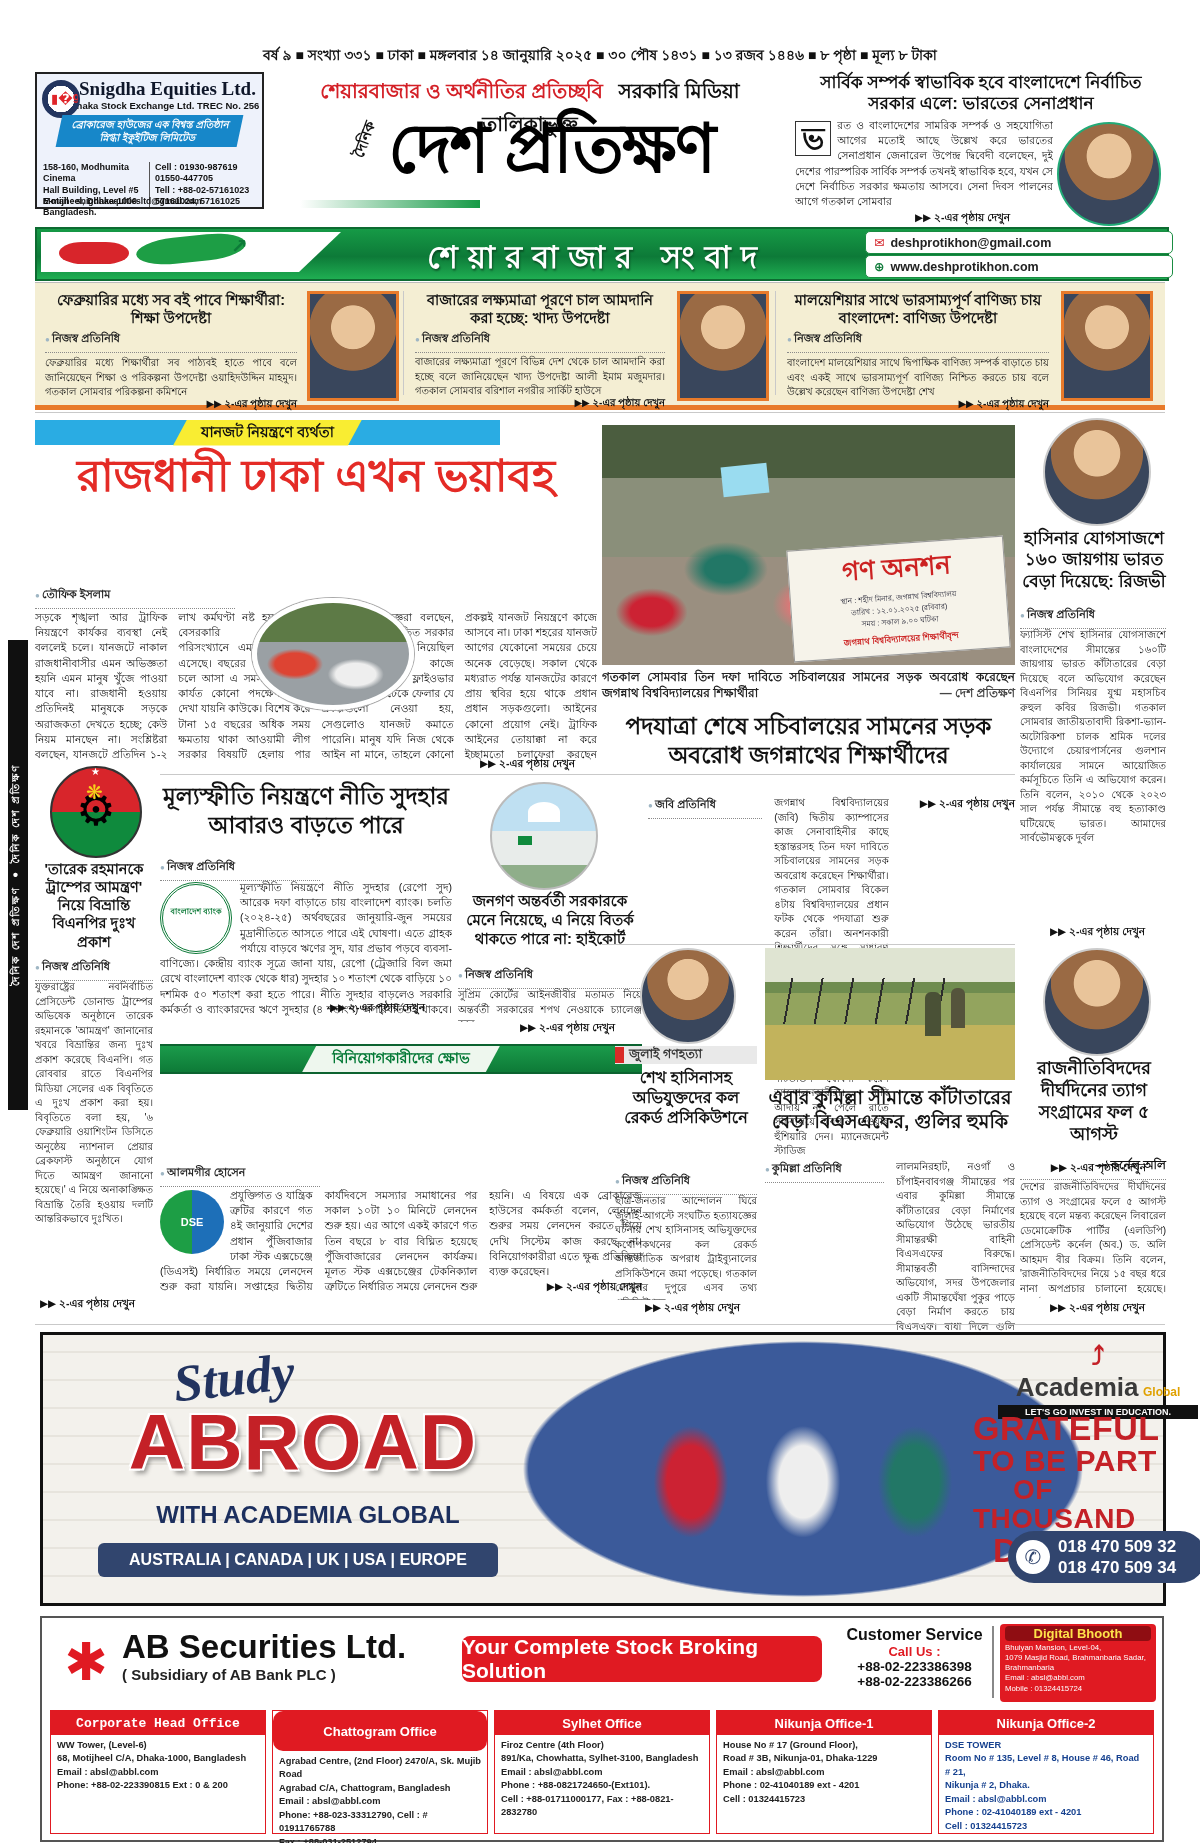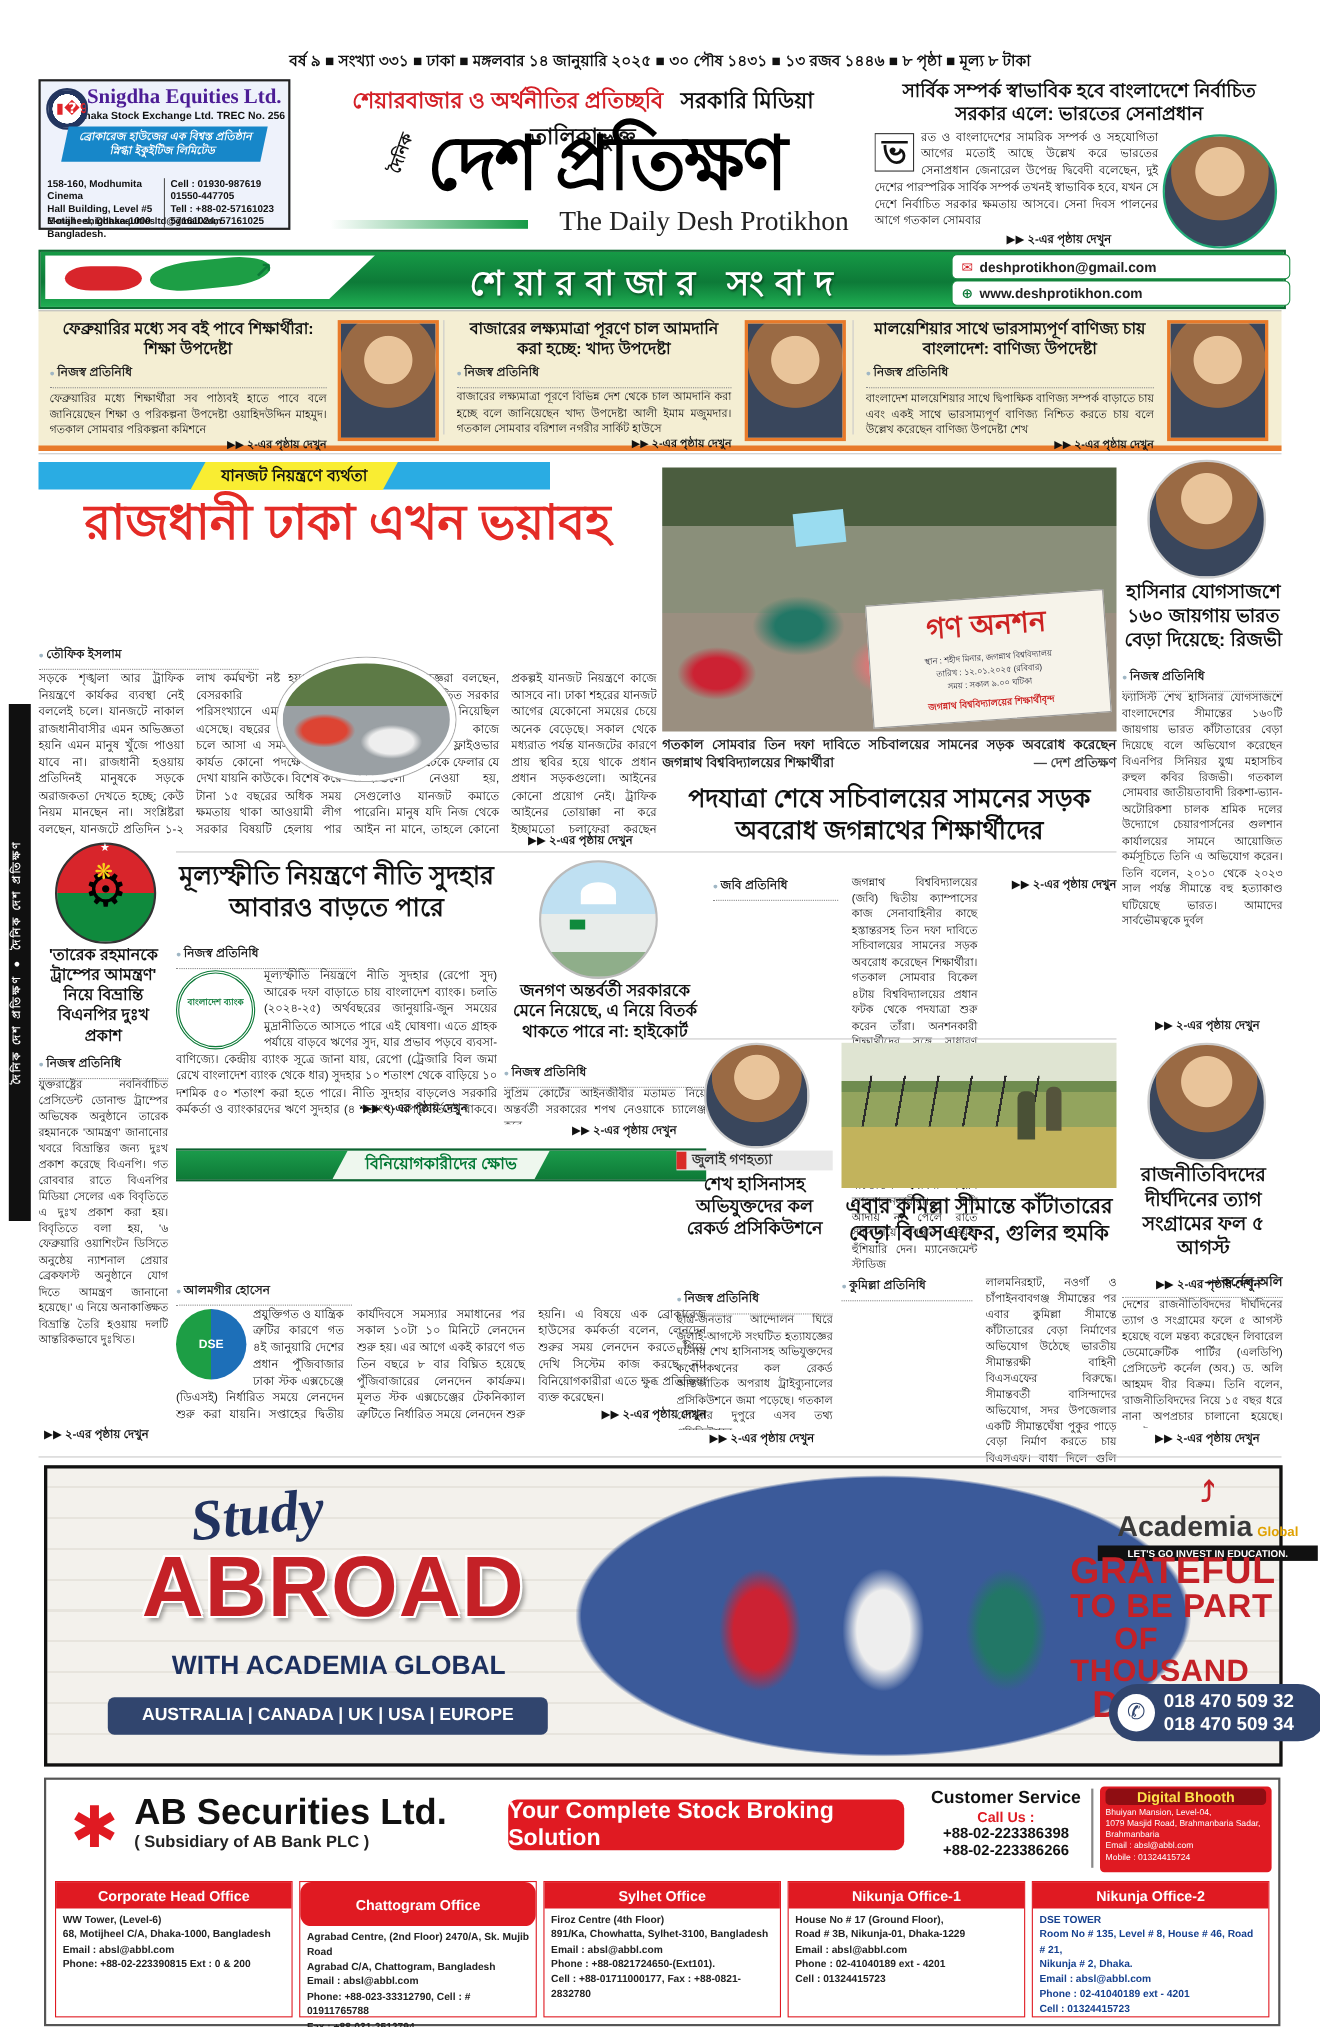--- a/index.html
+++ b/index.html
@@ -10,21 +10,21 @@
   .hl{font-weight:bold;color:#121212;text-align:center;line-height:1.25}
   .body-txt{font-size:10.5px;line-height:1.45;text-align:justify;overflow:hidden}
   .byline{font-size:11px;font-weight:bold;color:#222;border-bottom:1px dotted #8a8a8a;padding-bottom:3px}
   .byline::before{content:"● ";color:#9fb6c4;font-size:8px}
   .more{font-weight:bold;font-size:10.5px;text-align:right;color:#111}
   .circ{border-radius:50%}
   .rule{background:#c9c9c9}
   .dot-rule{border-bottom:1px dotted #8a8a8a}
   
   .snig{border:2px solid #222;background:#eef2fb;font-size:9px}
-  .snig-title{color:#4c1d95;font-family:"Liberation Serif","DejaVu Serif",serif;font-weight:bold;font-size:19px;text-align:center}
+  .snig-title{color:#0f172a;font-family:"Liberation Serif","DejaVu Serif",serif;font-weight:bold;font-size:19px;text-align:center}
   .snig-sub{font-size:9.5px;text-align:center;font-weight:bold}
   .snig-band{background:#1787c9;color:#fff;font-weight:bold;font-size:10px;text-align:center;
              transform:skew(-12deg);padding:3px 6px;line-height:1.3}
   .logo-bn{font-weight:bold;color:#000;letter-spacing:-2px}
   .green-banner{background:linear-gradient(180deg,#169a46 0%,#0d7a38 55%,#1fae52 100%);border:2px solid #0d6b31}
   .pill{background:#fff;border:1.5px solid #1a8c42;border-radius:5px;font-size:12.5px;font-weight:bold;
         display:flex;align-items:center;padding:0 8px;gap:6px;color:#222}
   .briefs{background:#f4eed3;border-bottom:5px solid #e87a2a;border-top:1px solid #bbb}
   .brief-photo{border:3px solid #e87a2a;background:#d8cfc2}
   .kicker-blue{background:#2aace3;display:flex;align-items:center;justify-content:center}
@@ -106,21 +106,20 @@
 
   <div class="ab ctr" style="left:270px;top:76px;width:520px;font-size:20px;font-weight:bold;">
     <span style="color:#d42027;">শেয়ারবাজার ও অর্থনীতির প্রতিচ্ছবি</span>
     <span style="color:#111;margin-left:10px;">সরকারি মিডিয়া তালিকাভুক্ত</span>
   </div>
   <div class="ab" style="left:270px;top:96px;width:520px;height:92px;text-align:center;">
     <span style="display:inline-block;transform:rotate(-70deg);font-size:15px;font-weight:bold;vertical-align:28px;">দৈনিক</span>
     <span class="logo-bn" style="font-size:68px;">দেশ প্রতিক্ষণ</span>
   </div>
   <div class="ab" style="left:300px;top:200px;width:180px;height:8px;background:linear-gradient(90deg,rgba(22,154,70,0),#169a46);"></div>
-  <div class="ab" style="left:480px;top:188px;width:320px;text-align:center;font-family:'Liberation Serif','DejaVu Serif',serif;font-size:25px;color:#222;">The Daily Desh Protikhon</div>
 
   <div class="ab" style="left:795px;top:72px;width:372px;height:152px;">
     <div class="hl" style="font-size:17px;">সার্বিক সম্পর্ক স্বাভাবিক হবে বাংলাদেশে নির্বাচিত সরকার এলে: ভারতের সেনাপ্রধান</div>
     <div class="ab circ face" style="right:6px;top:50px;width:100px;height:100px;border:2px solid #2a7;"></div>
     <div class="ab body-txt" style="left:0;top:46px;width:258px;height:106px;">
       <span class="dropcap">ভ</span><span>রত ও বাংলাদেশের সামরিক সম্পর্ক ও সহযোগিতা আগের মতোই আছে উল্লেখ করে ভারতের সেনাপ্রধান জেনারেল উপেন্দ্র দ্বিবেদী বলেছেন, দুই দেশের পারস্পরিক সার্বিক সম্পর্ক তখনই স্বাভাবিক হবে, যখন সে দেশে নির্বাচিত সরকার ক্ষমতায় আসবে। সেনা দিবস পালনের আগে গতকাল সোমবার</span>
     </div>
     <div class="ab more" style="left:120px;top:138px;">▶▶ ২-এর পৃষ্ঠায় দেখুন</div>
   </div>
 
@@ -315,21 +314,21 @@
     <div class="ab booth" style="left:958px;top:6px;width:156px;height:78px;border-radius:4px;padding:2px 5px;box-sizing:border-box;">
       <div style="background:#8f0d12;color:#ffe24a;font-weight:bold;font-size:13px;text-align:center;border-radius:4px;">Digital Bhooth</div>
       <div style="font-size:7.8px;line-height:1.3;white-space:pre-line;margin-top:2px;">Bhuiyan Mansion, Level-04,
 1079 Masjid Road, Brahmanbaria Sadar,
 Brahmanbaria
 Email : absl@abbl.com
 Mobile : 01324415724</div>
     </div>
 
     <div class="ab office" style="left:8px;top:92px;width:214px;height:122px;">
-      <div class="office-h" style="height:24px;">Corporate Head Office</div>
+      <div class="office-h" style="height:24px;font-family:Liberation Mono, monospace;">Corporate Head Office</div>
       <div class="office-b">WW Tower, (Level-6)
 68, Motijheel C/A, Dhaka-1000, Bangladesh
 Email : absl@abbl.com
 Phone: +88-02-223390815 Ext : 0 &amp; 200</div>
     </div>
     <div class="ab office" style="left:230px;top:92px;width:214px;height:122px;">
       <div class="office-h" style="height:40px;border-radius:10px;">Chattogram Office</div>
       <div class="office-b">Agrabad Centre, (2nd Floor) 2470/A, Sk. Mujib Road
 Agrabad C/A, Chattogram, Bangladesh
 Email : absl@abbl.com

